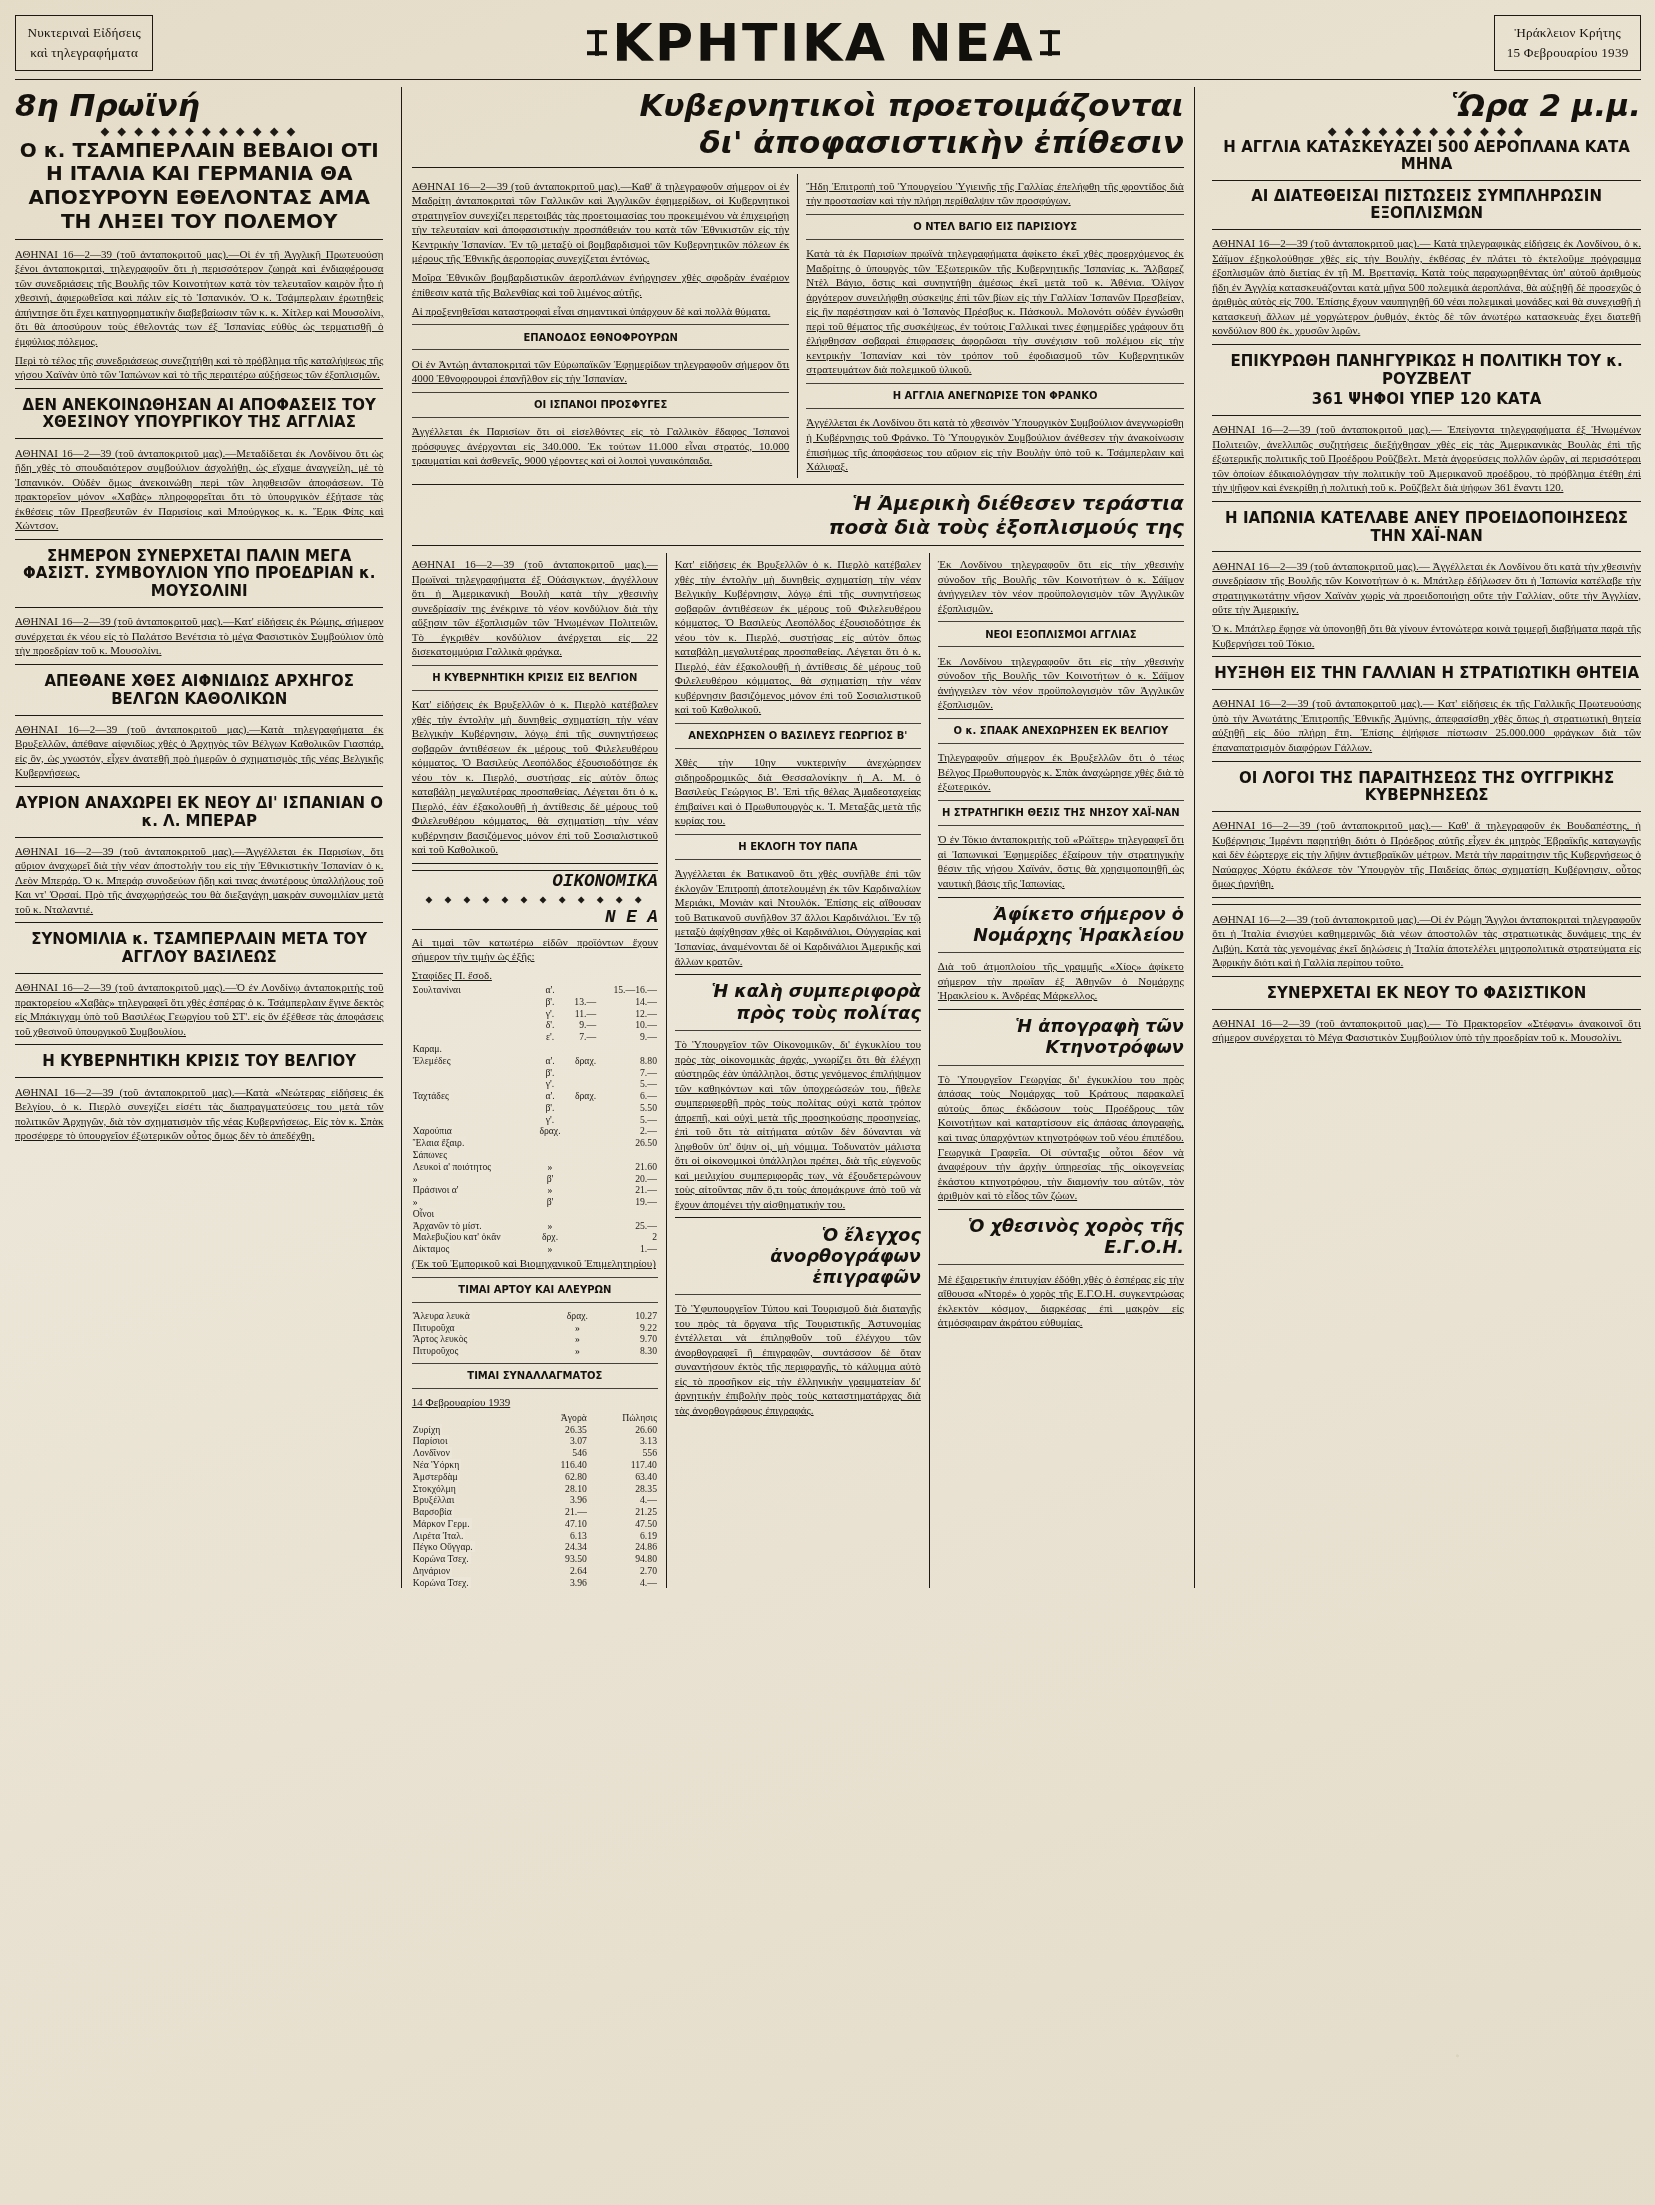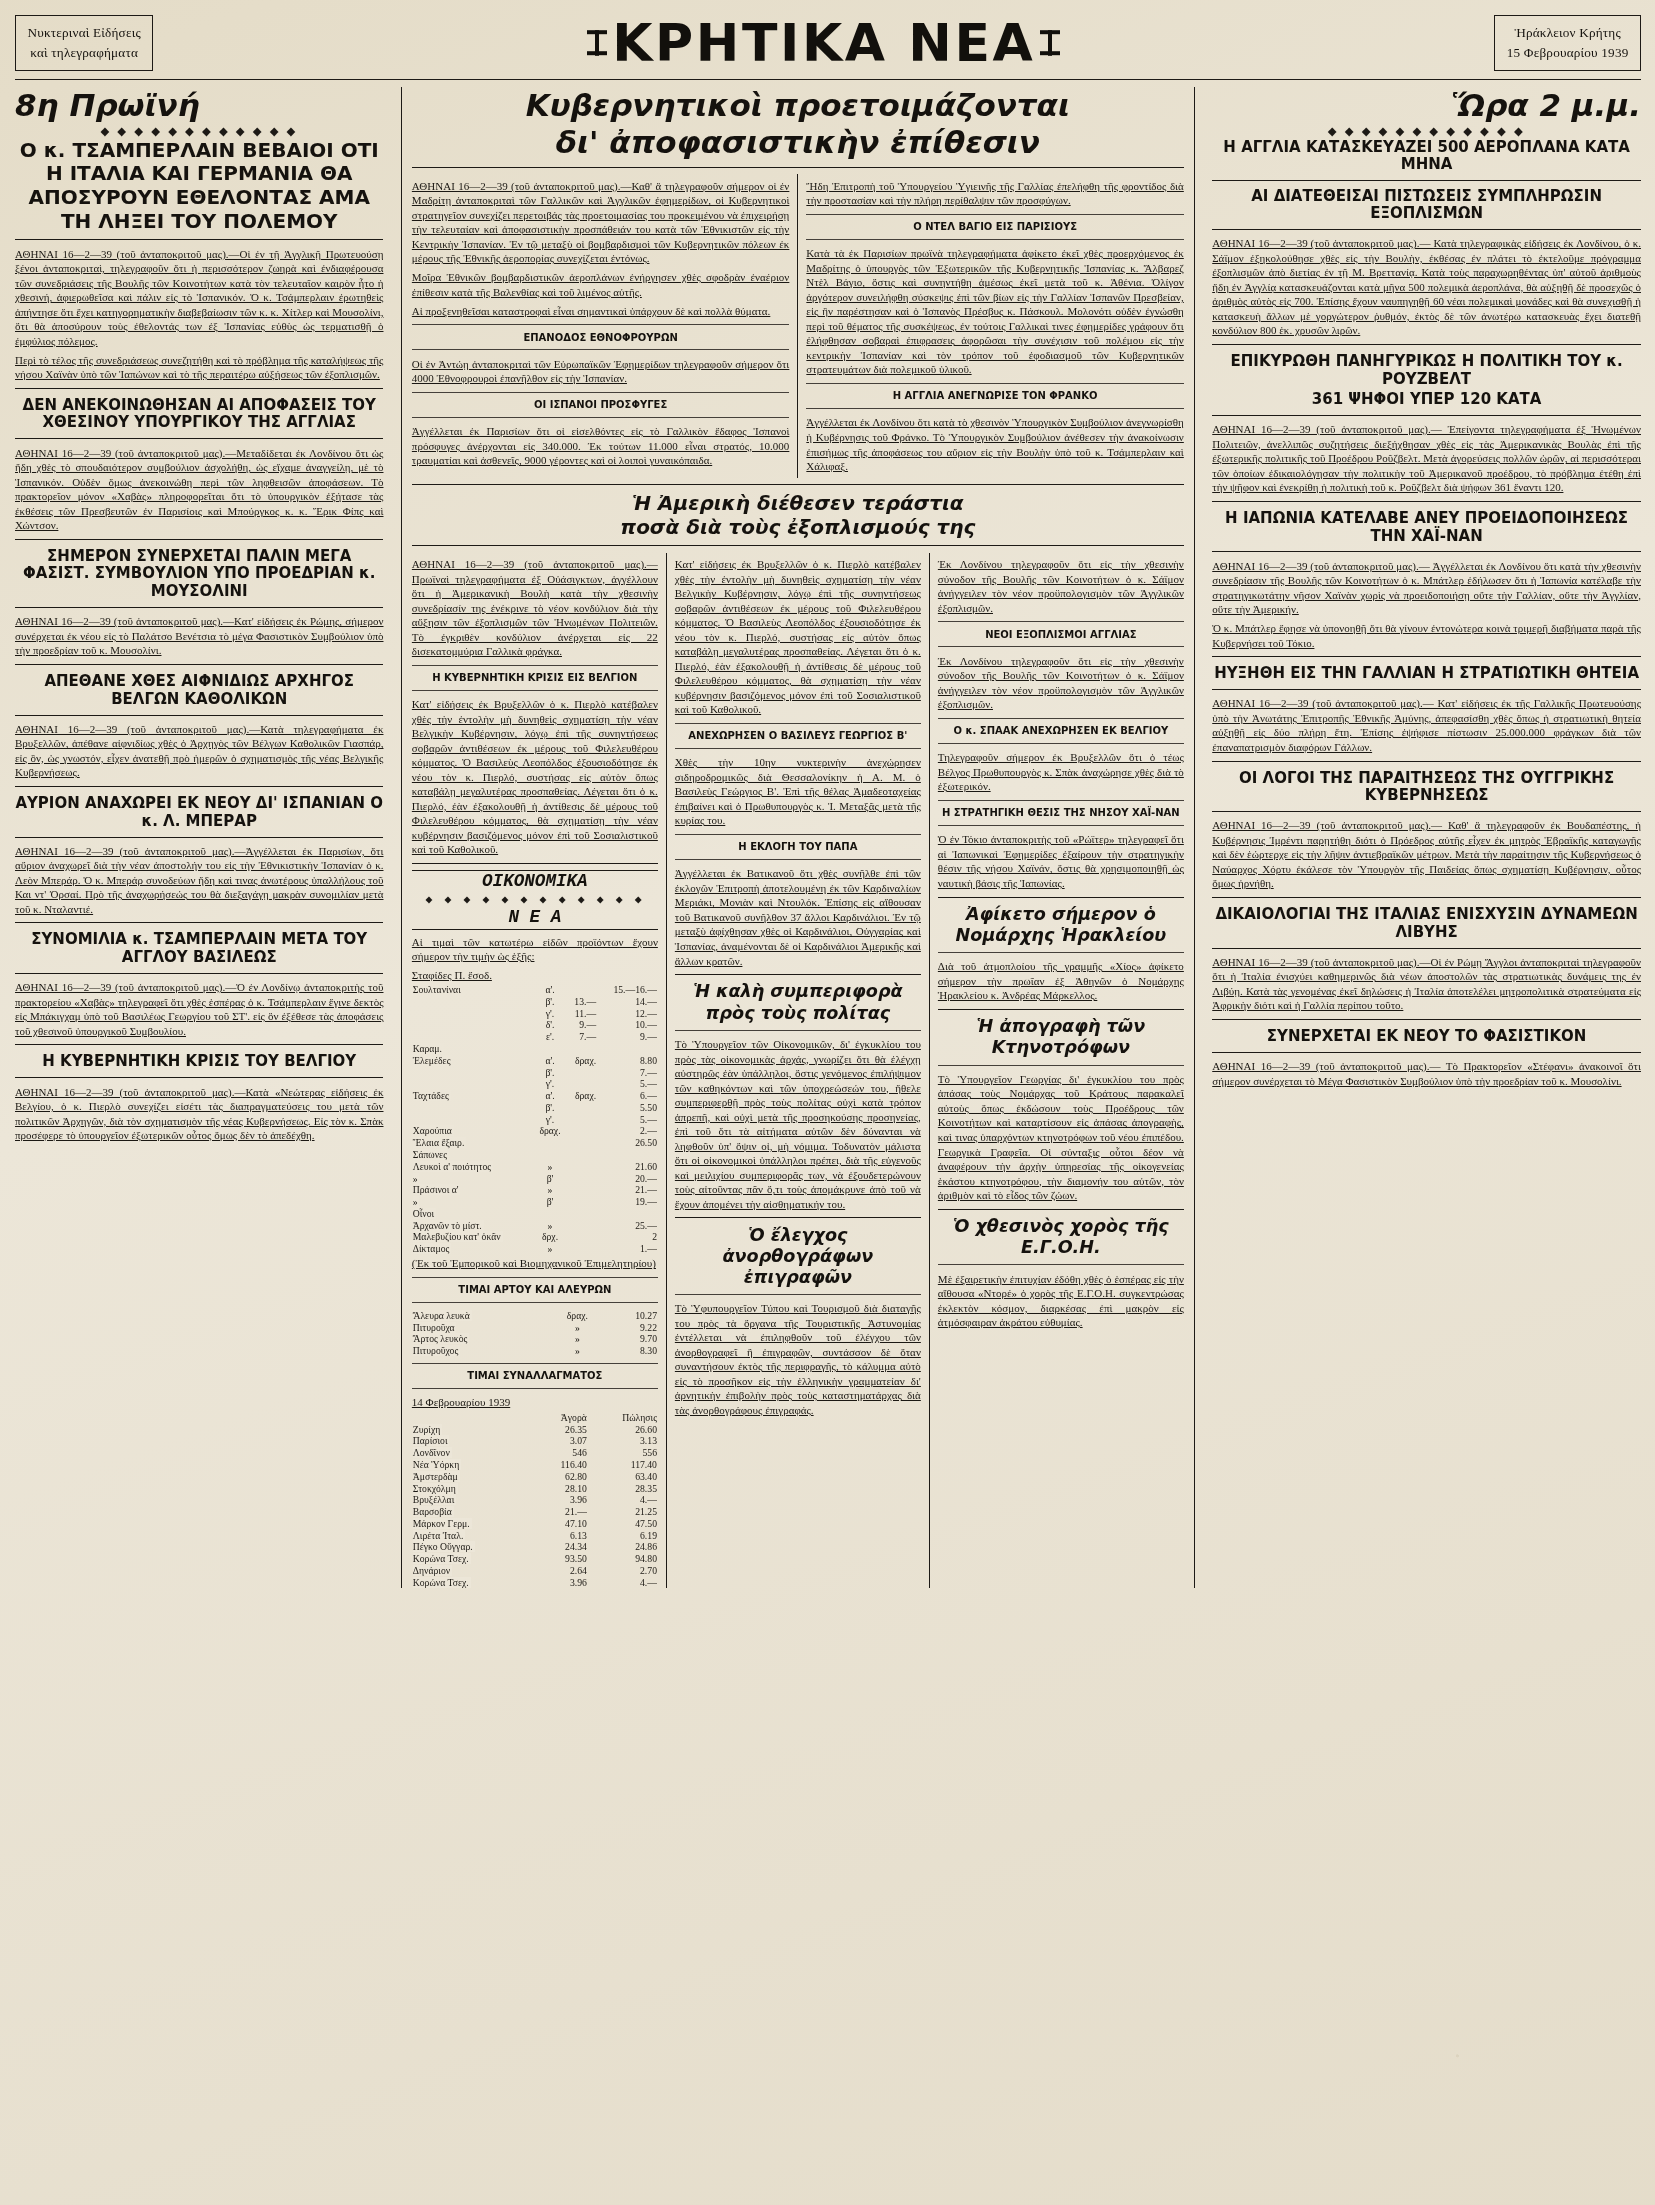--- a/index.html
+++ b/index.html
@@ -48,21 +48,21 @@
   .sub .s{padding:0 8px;}
   .sub .s:first-child{padding-left:0;}
   .sub .s:last-child{padding-right:0;}
   .sub .div{border-left:0.9px solid #1d1a16;}
 
   
   .hl{font-family:"DejaVu Sans", sans-serif;font-weight:bold;color:#15120e;text-align:center;line-height:1.18;}
   .hl.lg{font-size:20px;}
   .hl.md{font-size:15px;}
   .hl.xs{font-size:10px;}
-  .script{font-family:"DejaVu Sans", sans-serif;font-weight:bold;font-style:italic;color:#15120e;text-align:center;line-height:1.2;}
+  .script{font-family:"DejaVu Sans", sans-serif;font-weight:bold;font-style:italic;color:#15120e;text-align:right;line-height:1.2;}
   .script.big{font-size:31px;}
   .script.mid{font-size:20px;}
   .script.small{font-size:17.6px;}
   p.body{font-size:11px;line-height:1.32;text-align:justify;margin:4.4px 0;color:#1b1813;
     hyphens:auto;text-decoration:underline;}
   .rule{border:0;border-top:0.9px solid #1d1a16;margin:6.2px 0;}
   .rule.thin{border-top:0.4px solid #45403a;}
   .dots{text-align:center;letter-spacing:2.6px;font-size:11.5px;color:#1d1a16;line-height:.7;margin:3.5px 0;}
   .dots::before{content:"◆ ◆ ◆ ◆ ◆ ◆ ◆ ◆ ◆ ◆ ◆ ◆";}
   .secthead{margin:8px 0 2.6px;}
@@ -520,21 +520,20 @@
       <p class="body">Ὁ κ. Μπάτλερ ἔφησε νὰ ὑπονοηθῇ ὅτι θὰ γίνουν ἐντονώτερα κοινὰ τριμερῆ διαβήματα παρὰ τῆς Κυβερνήσει τοῦ Τόκιο.</p>
       <hr class="rule">
       <div class="hl md secthead">ΗΥΞΗΘΗ ΕΙΣ ΤΗΝ ΓΑΛΛΙΑΝ Η ΣΤΡΑΤΙΩΤΙΚΗ ΘΗΤΕΙΑ</div>
       <hr class="rule">
       <p class="body">ΑΘΗΝΑΙ 16—2—39 (τοῦ ἀνταποκριτοῦ μας).— Κατ' εἰδήσεις ἐκ τῆς Γαλλικῆς Πρωτευούσης ὑπὸ τὴν Ἀνωτάτης Ἐπιτροπῆς Ἐθνικῆς Ἀμύνης, ἀπεφασίσθη χθὲς ὅπως ἡ στρατιωτικὴ θητεία αὐξηθῇ εἰς δύο πλήρη ἔτη. Ἐπίσης ἐψήφισε πίστωσιν 25.000.000 φράγκων διὰ τῶν ἐπαναπατρισμὸν διαφόρων Γάλλων.</p>
       <hr class="rule">
       <div class="hl md secthead">ΟΙ ΛΟΓΟΙ ΤΗΣ ΠΑΡΑΙΤΗΣΕΩΣ ΤΗΣ ΟΥΓΓΡΙΚΗΣ ΚΥΒΕΡΝΗΣΕΩΣ</div>
       <hr class="rule">
       <p class="body">ΑΘΗΝΑΙ 16—2—39 (τοῦ ἀνταποκριτοῦ μας).— Καθ' ἃ τηλεγραφοῦν ἐκ Βουδαπέστης, ἡ Κυβέρνησις Ἰμρέντι παρῃτήθη διότι ὁ Πρόεδρος αὐτῆς εἶχεν ἐκ μητρὸς Ἑβραϊκῆς καταγωγῆς καὶ δὲν ἑώρτερχε εἰς τὴν λῆψιν ἀντιεβραϊκῶν μέτρων. Μετὰ τὴν παραίτησιν τῆς Κυβερνήσεως ὁ Ναύαρχος Χόρτυ ἐκάλεσε τὸν Ὑπουργὸν τῆς Παιδείας ὅπως σχηματίσῃ Κυβέρνησιν, οὗτος ὅμως ἠρνήθη.</p>
       <hr class="rule">
-      <div class="hl md secthead">ΔΙΚΑΙΟΛΟΓΙΑΙ ΤΗΣ ΙΤΑΛΙΑΣ ΕΝΙΣΧΥΣΙΝ ΔΥΝΑΜΕΩΝ ΛΙΒΥΗΣ</div>
       <hr class="rule">
       <p class="body">ΑΘΗΝΑΙ 16—2—39 (τοῦ ἀνταποκριτοῦ μας).—Οἱ ἐν Ρώμῃ Ἄγγλοι ἀνταποκριταὶ τηλεγραφοῦν ὅτι ἡ Ἰταλία ἐνισχύει καθημερινῶς διὰ νέων ἀποστολῶν τὰς στρατιωτικὰς δυνάμεις της ἐν Λιβύῃ. Κατὰ τὰς γενομένας ἐκεῖ δηλώσεις ἡ Ἰταλία ἀποτελέλει μητροπολιτικὰ στρατεύματα εἰς Ἀφρικὴν διότι καὶ ἡ Γαλλία περίπου τοῦτο.</p>
       <hr class="rule">
       <div class="hl md secthead">ΣΥΝΕΡΧΕΤΑΙ ΕΚ ΝΕΟΥ ΤΟ ΦΑΣΙΣΤΙΚΟΝ</div>
       <hr class="rule">
       <p class="body">ΑΘΗΝΑΙ 16—2—39 (τοῦ ἀνταποκριτοῦ μας).— Τὸ Πρακτορεῖον «Στέφανι» ἀνακοινοῖ ὅτι σήμερον συνέρχεται τὸ Μέγα Φασιστικὸν Συμβούλιον ὑπὸ τὴν προεδρίαν τοῦ κ. Μουσολίνι.</p>
     </div>
 
   </div>
 </div>

